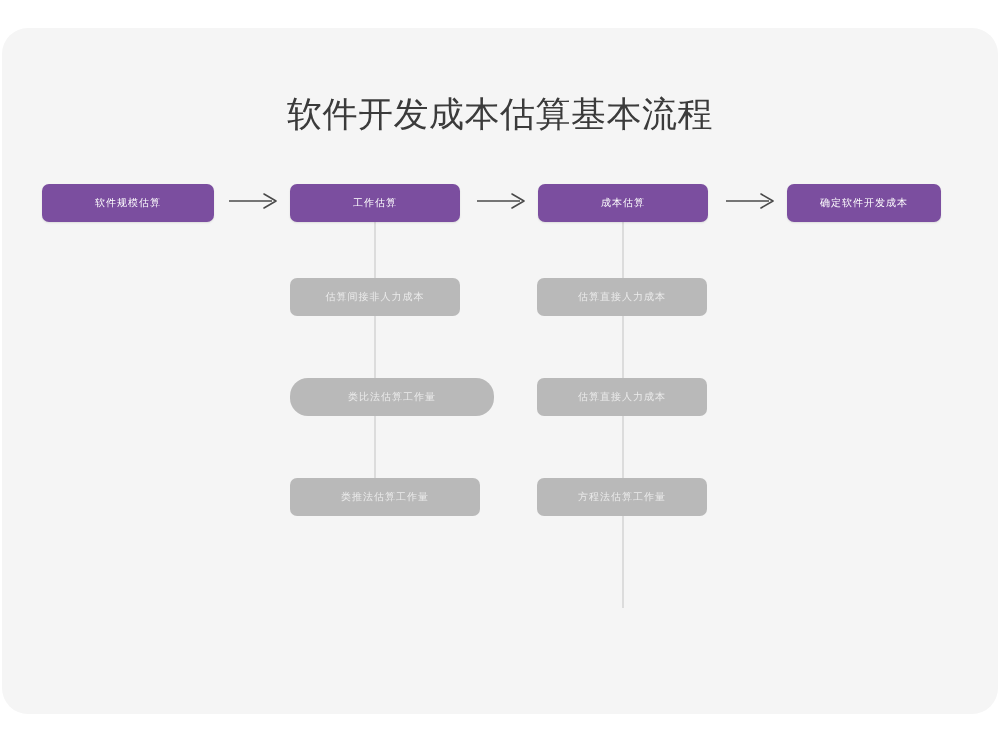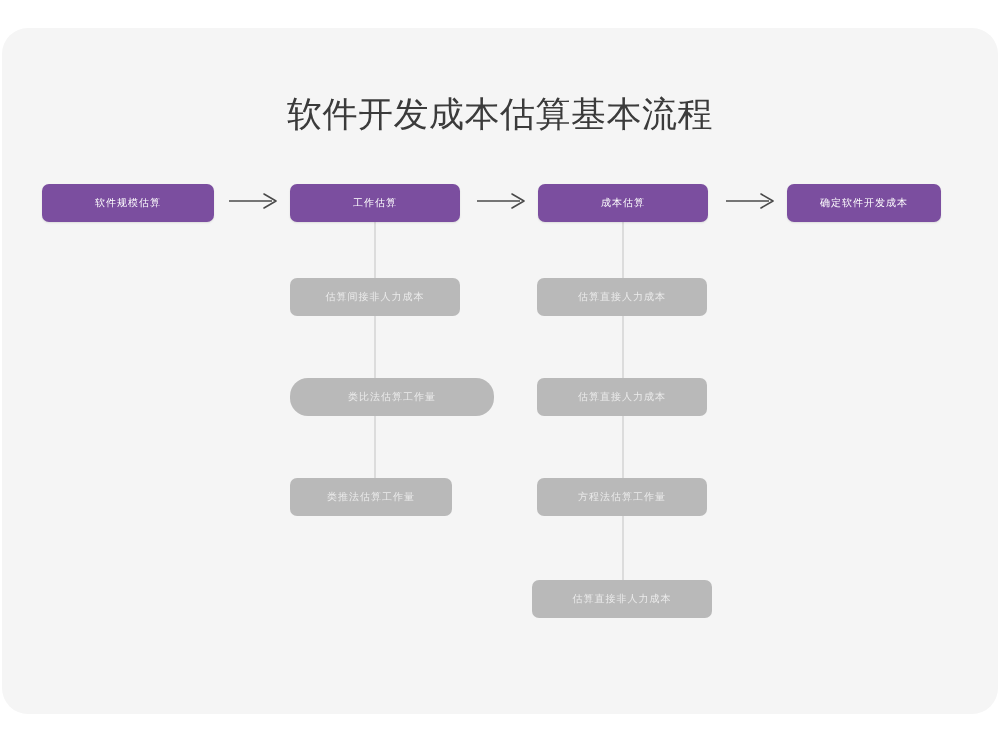--- a/index.html
+++ b/index.html
@@ -141,33 +141,30 @@
   </div>
 
   <div class="node secondary" style="left:290px; top:278px; width:170px;">
     <span>估算间接非人力成本</span>
   </div>
 
   <div class="node secondary" style="left:290px; top:378px; width:204px;border-radius:18px;">
     <span>类比法估算工作量</span>
   </div>
 
-  <div class="node secondary" style="left:290px; top:478px; width:162px;">
+  <div class="node secondary" style="left:290px; top:478px; width:190px;">
     <span>类推法估算工作量</span>
   </div>
 
   <div class="node secondary" style="left:537px; top:278px; width:170px;">
     <span>估算直接人力成本</span>
   </div>
 
   <div class="node secondary" style="left:537px; top:378px; width:170px;">
     <span>估算直接人力成本</span>
   </div>
 
   <div class="node secondary" style="left:537px; top:478px; width:170px;">
     <span>方程法估算工作量</span>
   </div>
 
-  <div class="node secondary" style="left:532px; top:580px; width:180px;">
-    <span>估算直接非人力成本</span>
-  </div>
 
 </div>
 
 </body></html>

